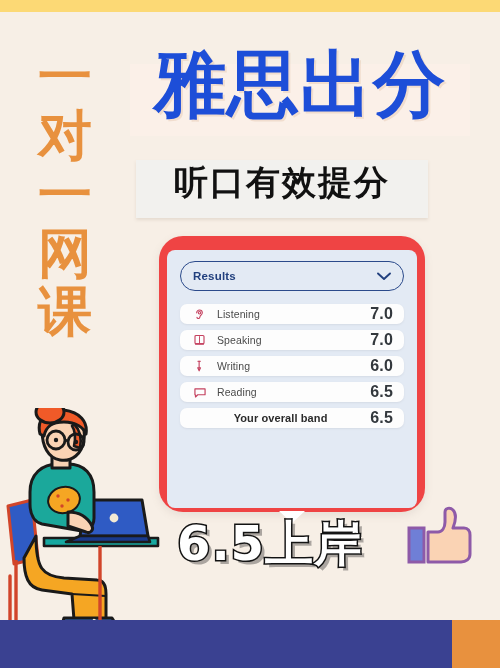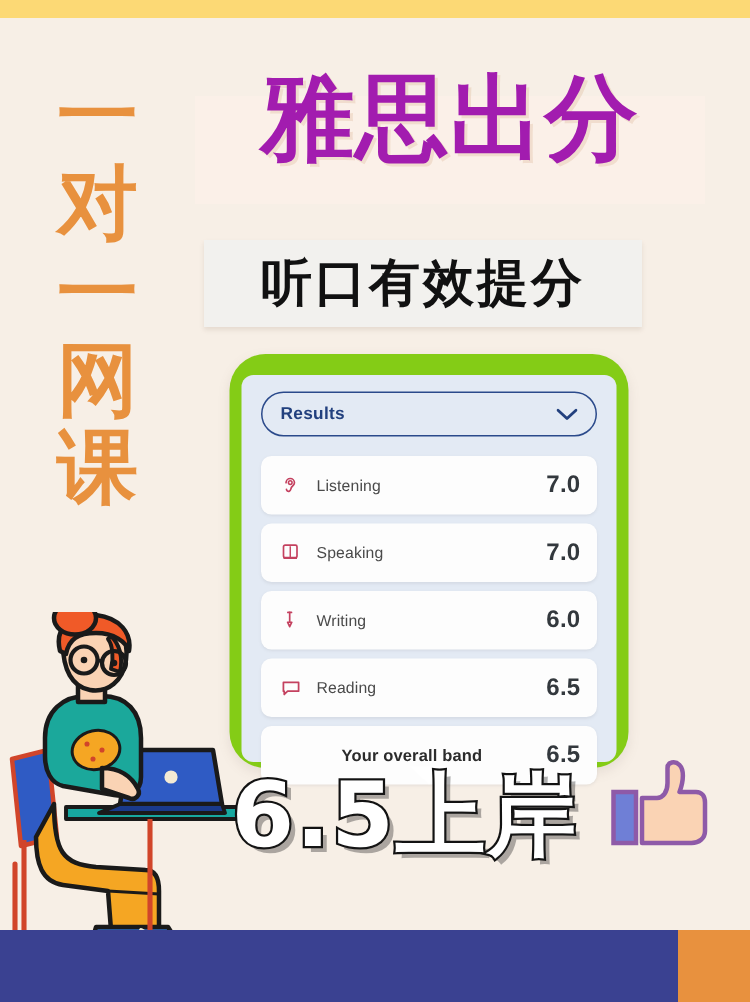--- a/index.html
+++ b/index.html
@@ -45,46 +45,46 @@
   
   .heading-wrap{
     position:absolute;left:130px;top:48px;width:345px;height:88px;
   }
   .heading-bg{
     position:absolute;left:0;top:16px;width:340px;height:72px;
     background:#FBF0E8;
   }
   .heading-main{
     position:absolute;left:0;top:0;width:340px;
-    font-size:62px;line-height:1.0;font-weight:bold;
-    color:#a21caf;letter-spacing:1px;
+    font-size:72px;line-height:1.0;font-weight:bold;
+    color:#1d4ed8;letter-spacing:1px;
     font-family:"DejaVu Sans","Liberation Sans",sans-serif;
     text-align:center;
     text-shadow:2px 2px 0 rgba(200,140,90,.18);
   }
 
   
   .subhead-box{
     position:absolute;left:136px;top:160px;
     width:292px;height:58px;
     background:#F2F1EE;
     box-shadow:0 2px 3px rgba(150,130,110,.18);
-    display:flex;align-items:center;justify-content:center;
+    display:flex;justify-content:center;
   }
   .subhead-text{
     font-size:34px;font-weight:bold;color:#111111;
     letter-spacing:2px;
     font-family:"DejaVu Sans","Liberation Sans",sans-serif;
   }
 
   
   .card{
-    position:absolute;left:153px;top:236px;
+    position:absolute;left:159px;top:236px;
     width:266px;height:276px;
-    background:#84cc16;border-radius:24px;
+    background:#ef4444;border-radius:24px;
     box-shadow:0 3px 8px rgba(120,110,100,.13);
   }
   .card-inner{
     position:absolute;left:8px;top:14px;
     width:250px;height:258px;
     background:#E3EAF4;border-radius:8px;
   }
   .card-notch{
     position:absolute;left:50%;bottom:-11px;margin-left:-13px;
     width:0;height:0;
@@ -105,21 +105,21 @@
     font-size:11.5px;font-weight:bold;color:#22407E;
     letter-spacing:.2px;flex:1;
   }
   .chev{width:14px;height:9px;display:block;}
 
   .rows{
     position:absolute;left:13px;top:54px;width:224px;
   }
   .row{
     position:relative;display:flex;align-items:center;
-    height:39px;margin-bottom:6px;
+    height:20px;margin-bottom:6px;
     background:#FDFDFD;border-radius:7px;
     box-shadow:0 1px 2px rgba(120,120,130,.13);
     padding:0 11px;box-sizing:border-box;
   }
   .row.total{margin-bottom:0;}
   .row-icon{
     width:17px;height:17px;margin-right:9px;
     display:flex;align-items:center;justify-content:center;flex:0 0 auto;
   }
   .row-label{
@@ -132,21 +132,21 @@
     font-size:16px;font-weight:bold;color:#33383D;letter-spacing:.2px;
   }
 
   
   .band-line{
     position:absolute;left:140px;top:516px;
     width:260px;height:56px;
     display:flex;align-items:center;justify-content:center;
   }
   .band-text{
-    font-size:60px;font-weight:bold;color:#FFFFFF;
+    font-size:48px;font-weight:bold;color:#FFFFFF;
     letter-spacing:1px;white-space:nowrap;
     font-family:"DejaVu Sans","Liberation Sans",sans-serif;
     -webkit-text-stroke:3px #121212;
     paint-order:stroke fill;
     text-shadow:4px 4px 0 rgba(30,30,30,.35);
   }
   .thumb{
     position:absolute;left:406px;top:506px;width:66px;height:64px;
   }
 

